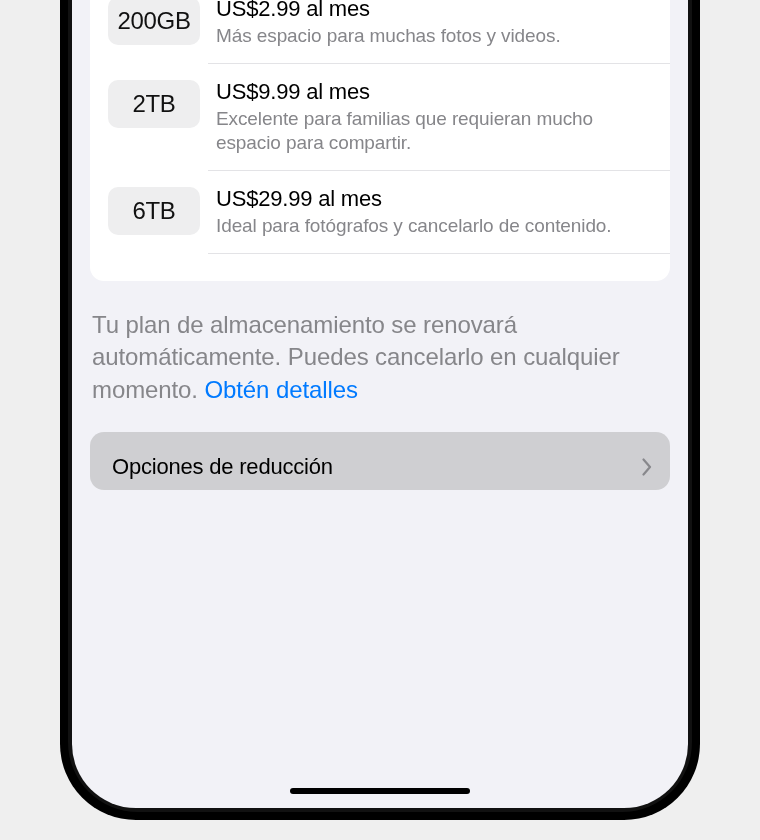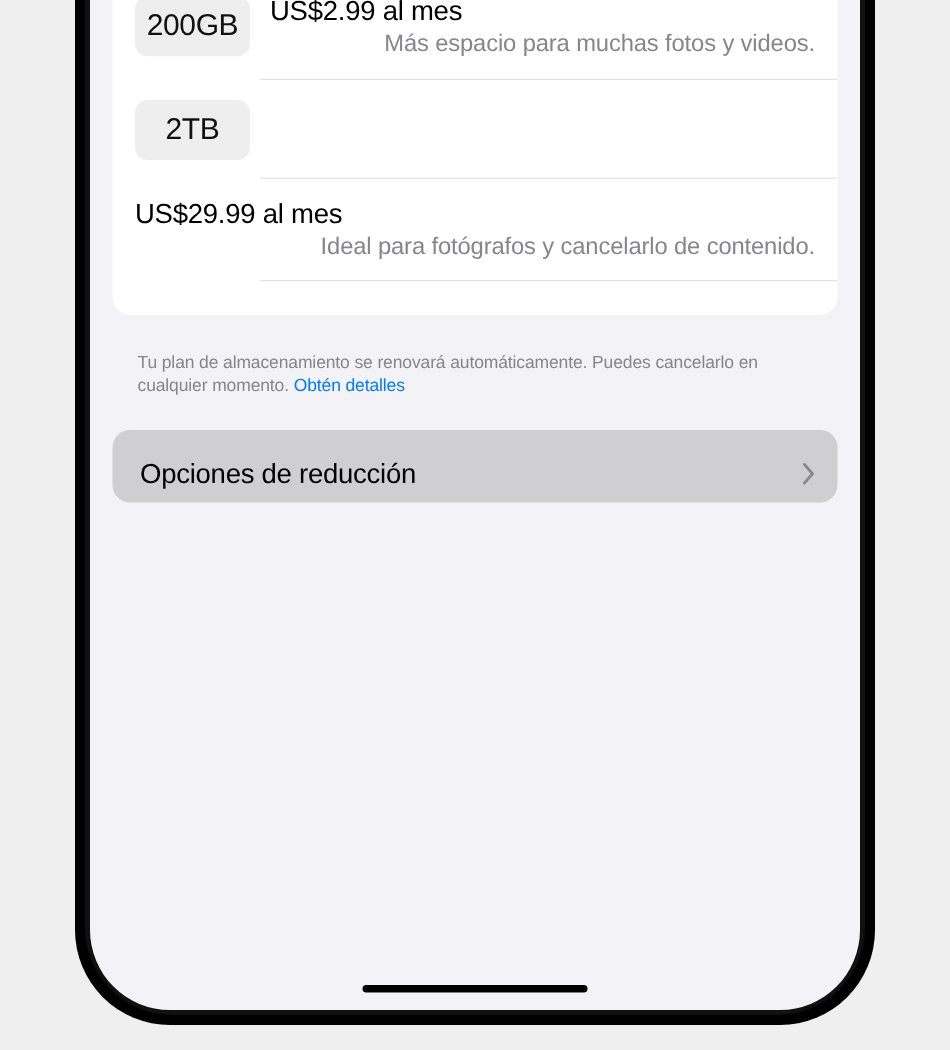--- a/index.html
+++ b/index.html
@@ -93,25 +93,24 @@
       font-weight: 400;
       color: #000;
       letter-spacing: -0.2px;
       margin-bottom: 2px;
     }
     .plan-desc {
       font-size: 19px;
       color: #86868a;
       line-height: 1.3;
       letter-spacing: -0.1px;
-      text-align: right;
     }
     .footer-note {
-      margin: 28px 36px 0 38px;
-      font-size: 14px;
+      margin: 28px 36px 0 20px;
+      font-size: 24px;
       color: #86868a;
       line-height: 1.35;
       letter-spacing: -0.1px;
     }
     .footer-link {
       color: #007aff;
     }
     .downgrade-button {
       margin: 26px 18px 0 18px;
       background: #cfcfd2;
@@ -156,23 +155,28 @@
         <div class="plan-row">
           <div class="plan-badge">200GB</div>
           <div class="plan-info">
             <div class="plan-price">US$2.99 al mes</div>
             <div class="plan-desc">Más espacio para muchas fotos y videos.</div>
           </div>
         </div>
 
         <div class="plan-row">
           <div class="plan-badge">2TB</div>
-        </div>
-
-        <div class="plan-row">
+          <div class="plan-info">
+            <div class="plan-price">US$9.99 al mes</div>
+            <div class="plan-desc">Excelente para familias que requieran mucho espacio para compartir.</div>
+          </div>
+        </div>
+
+        <div class="plan-row">
+          <div class="plan-badge">6TB</div>
           <div class="plan-info">
             <div class="plan-price">US$29.99 al mes</div>
             <div class="plan-desc">Ideal para fotógrafos y cancelarlo de contenido.</div>
           </div>
         </div>
 
         <div class="plan-row">
         </div>
 
       </div>

